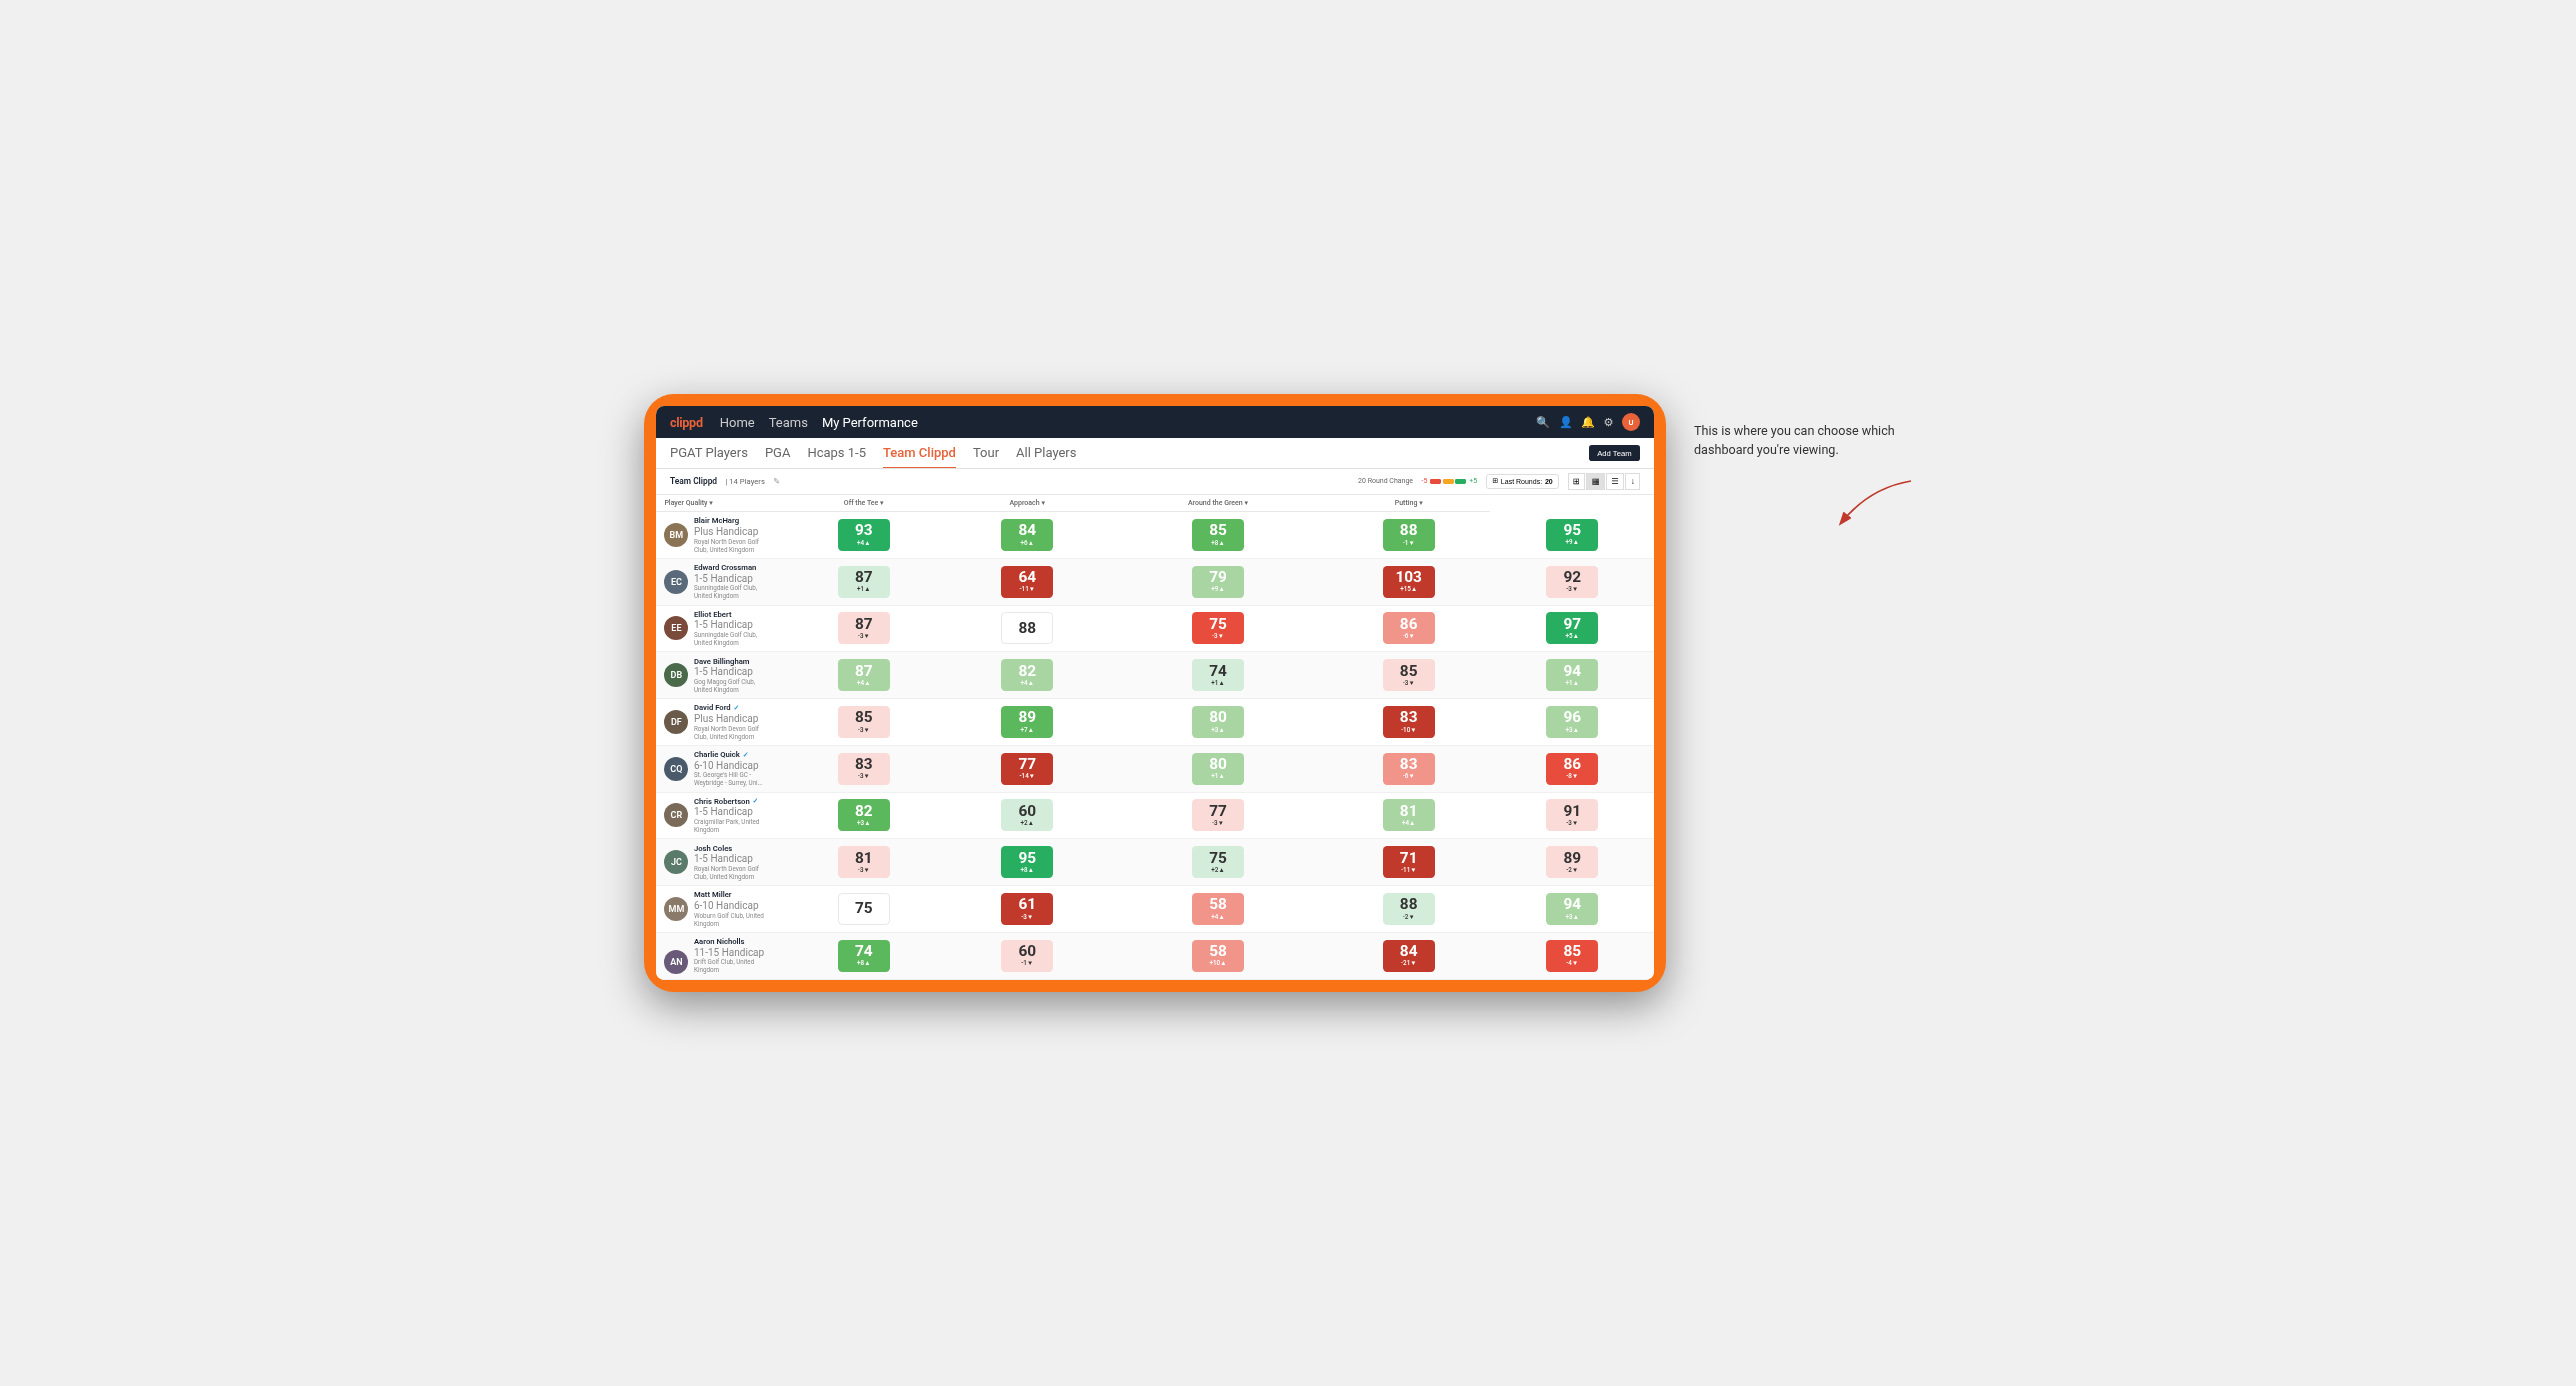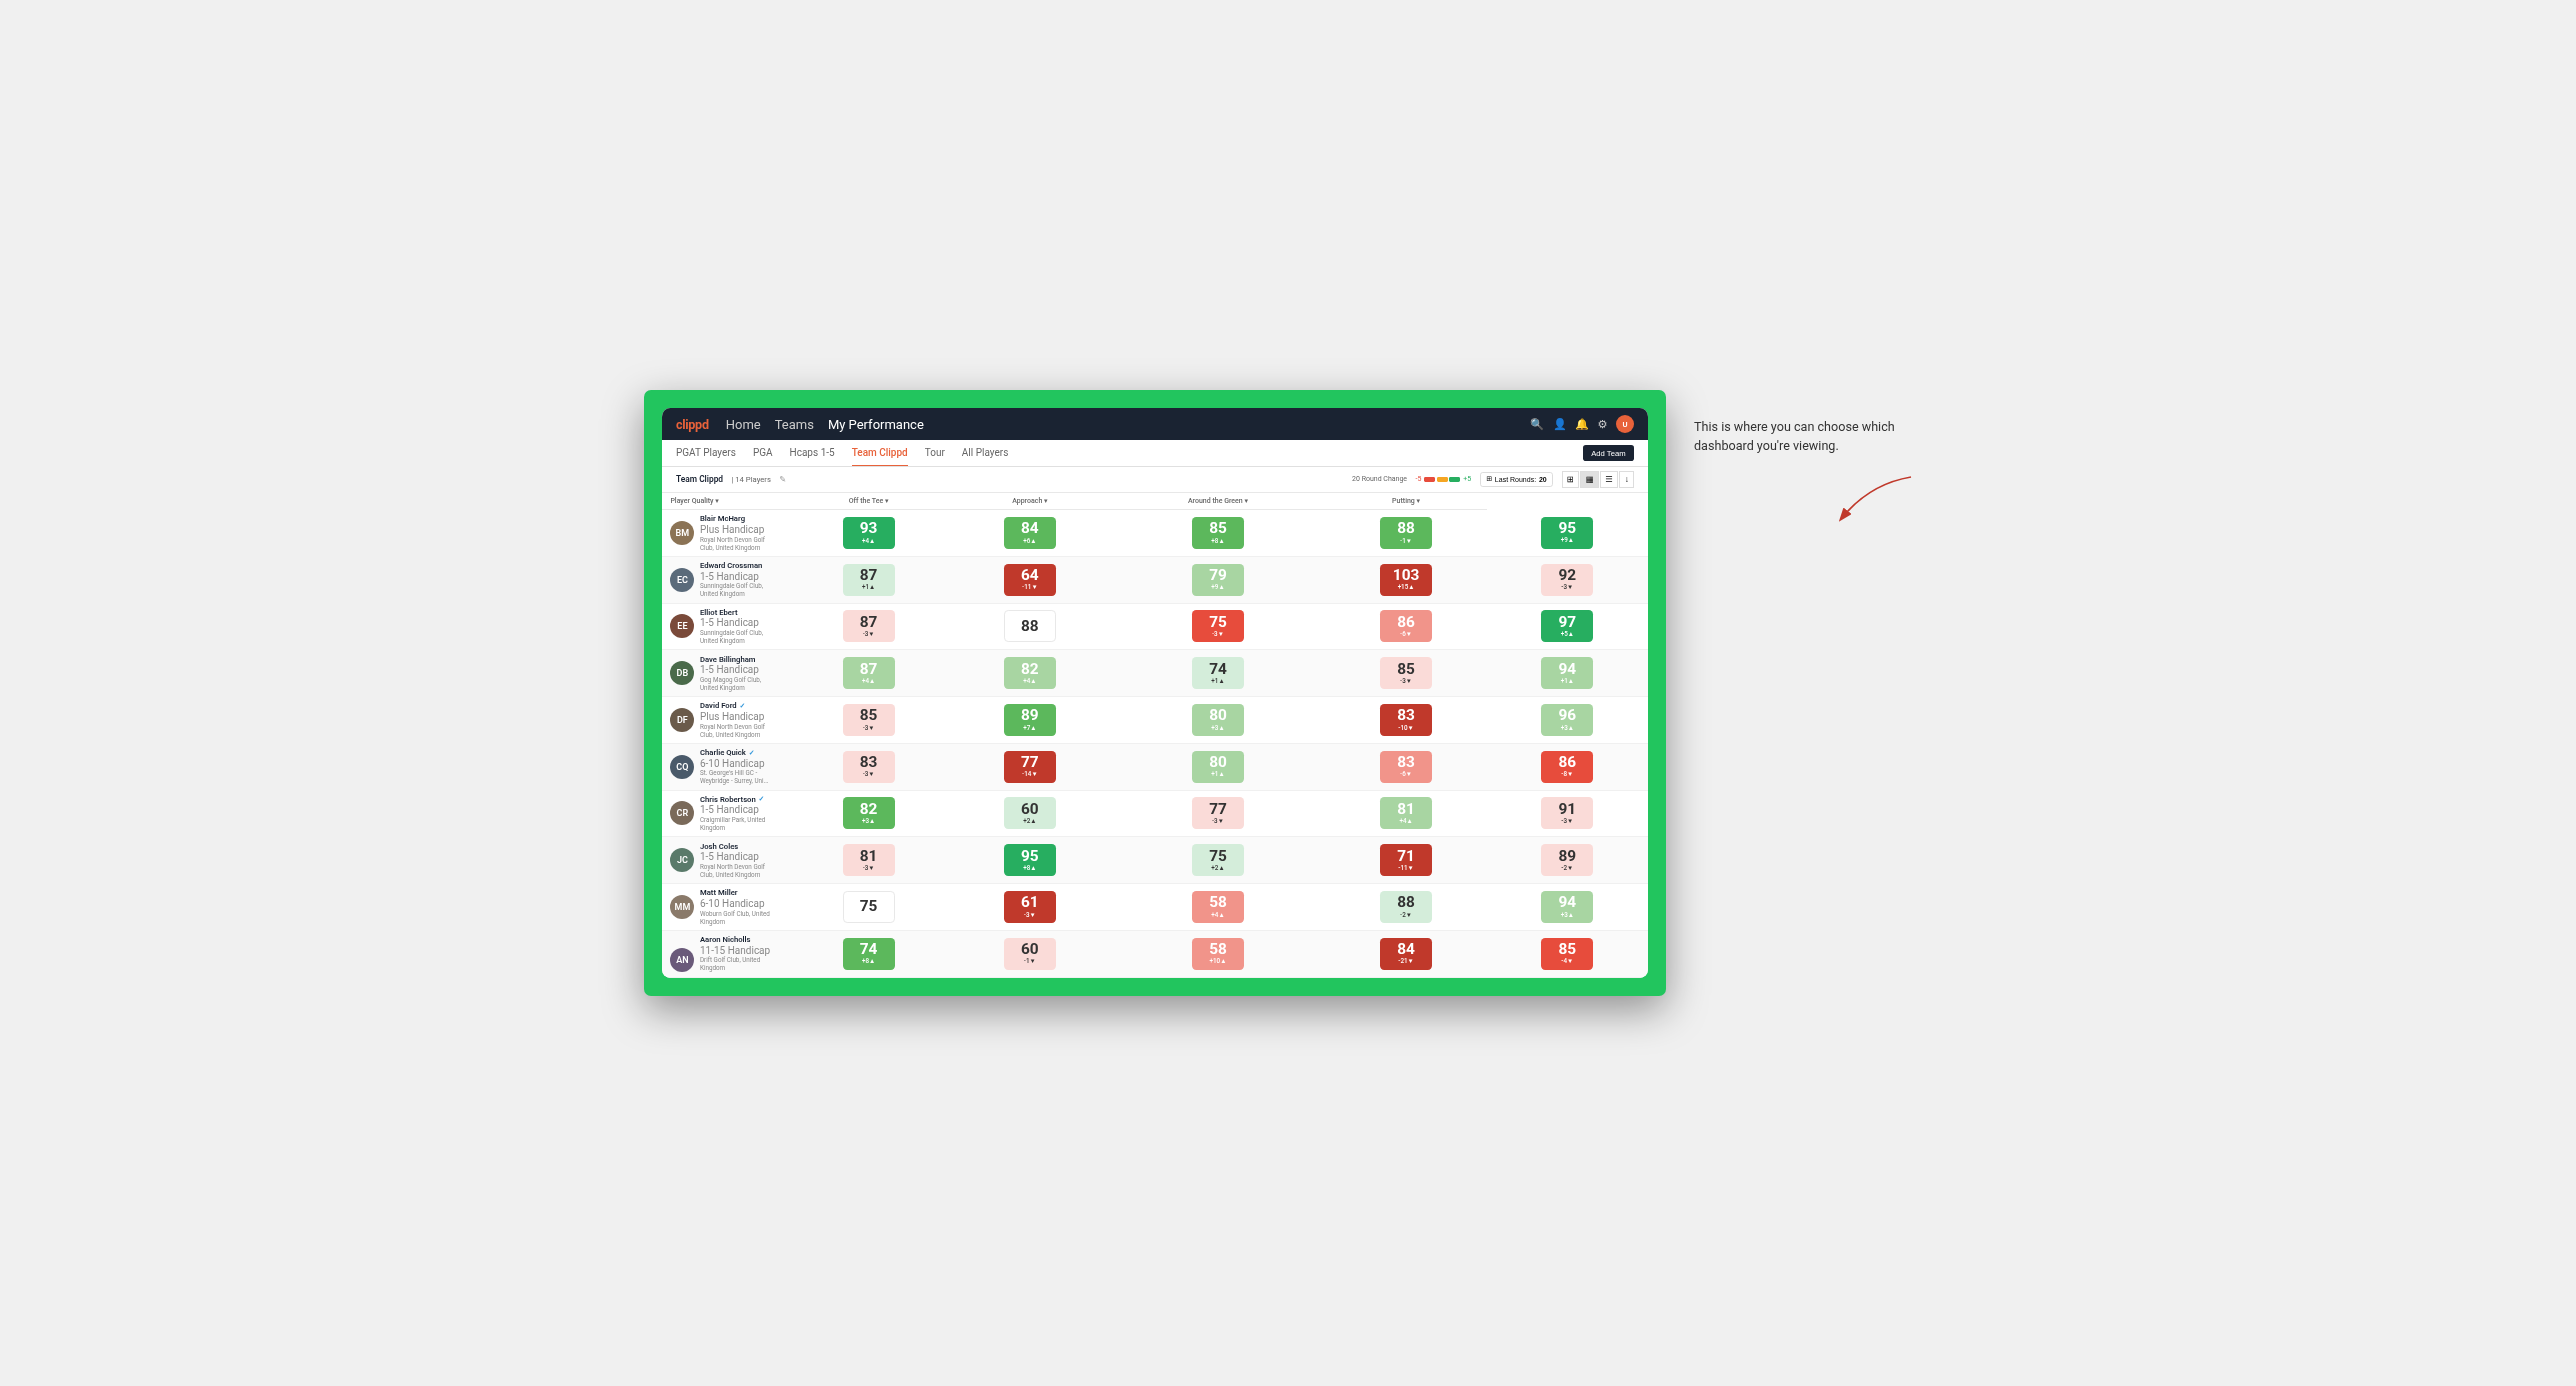--- a/index.html
+++ b/index.html
@@ -16,23 +16,23 @@
     .page-wrapper {
       display: flex;
       align-items: flex-start;
       gap: 28px;
       width: 100%;
       max-width: 1288px;
     }
 
     
     .tablet {
-      background: #22c55e;
-      border-radius: 7px;
-      padding: 18px;
+      background: #f97316;
+      border-radius: 30px;
+      padding: 12px;
       box-shadow: 0 14px 42px rgba(0,0,0,0.4);
       flex: 1;
       min-width: 0;
     }
 
     .tablet-screen {
       background: #fff;
       border-radius: 8.4px;
       overflow: hidden;
       display: flex;
@@ -103,21 +103,21 @@
       background: #fff;
       border-bottom: 0.7px solid #e0e0e0;
       display: flex;
       align-items: center;
       padding: 0 14px;
       gap: 17px;
       min-height: 26.6px;
     }
 
     .sub-nav-link {
-      font-size: 10px;
+      font-size: 13px;
       color: #666;
       cursor: pointer;
       padding: 7px 0;
       border-bottom: 1.4px solid transparent;
     }
 
     .sub-nav-link.active {
       color: #e8623a;
       border-bottom-color: #e8623a;
       font-weight: 500;

